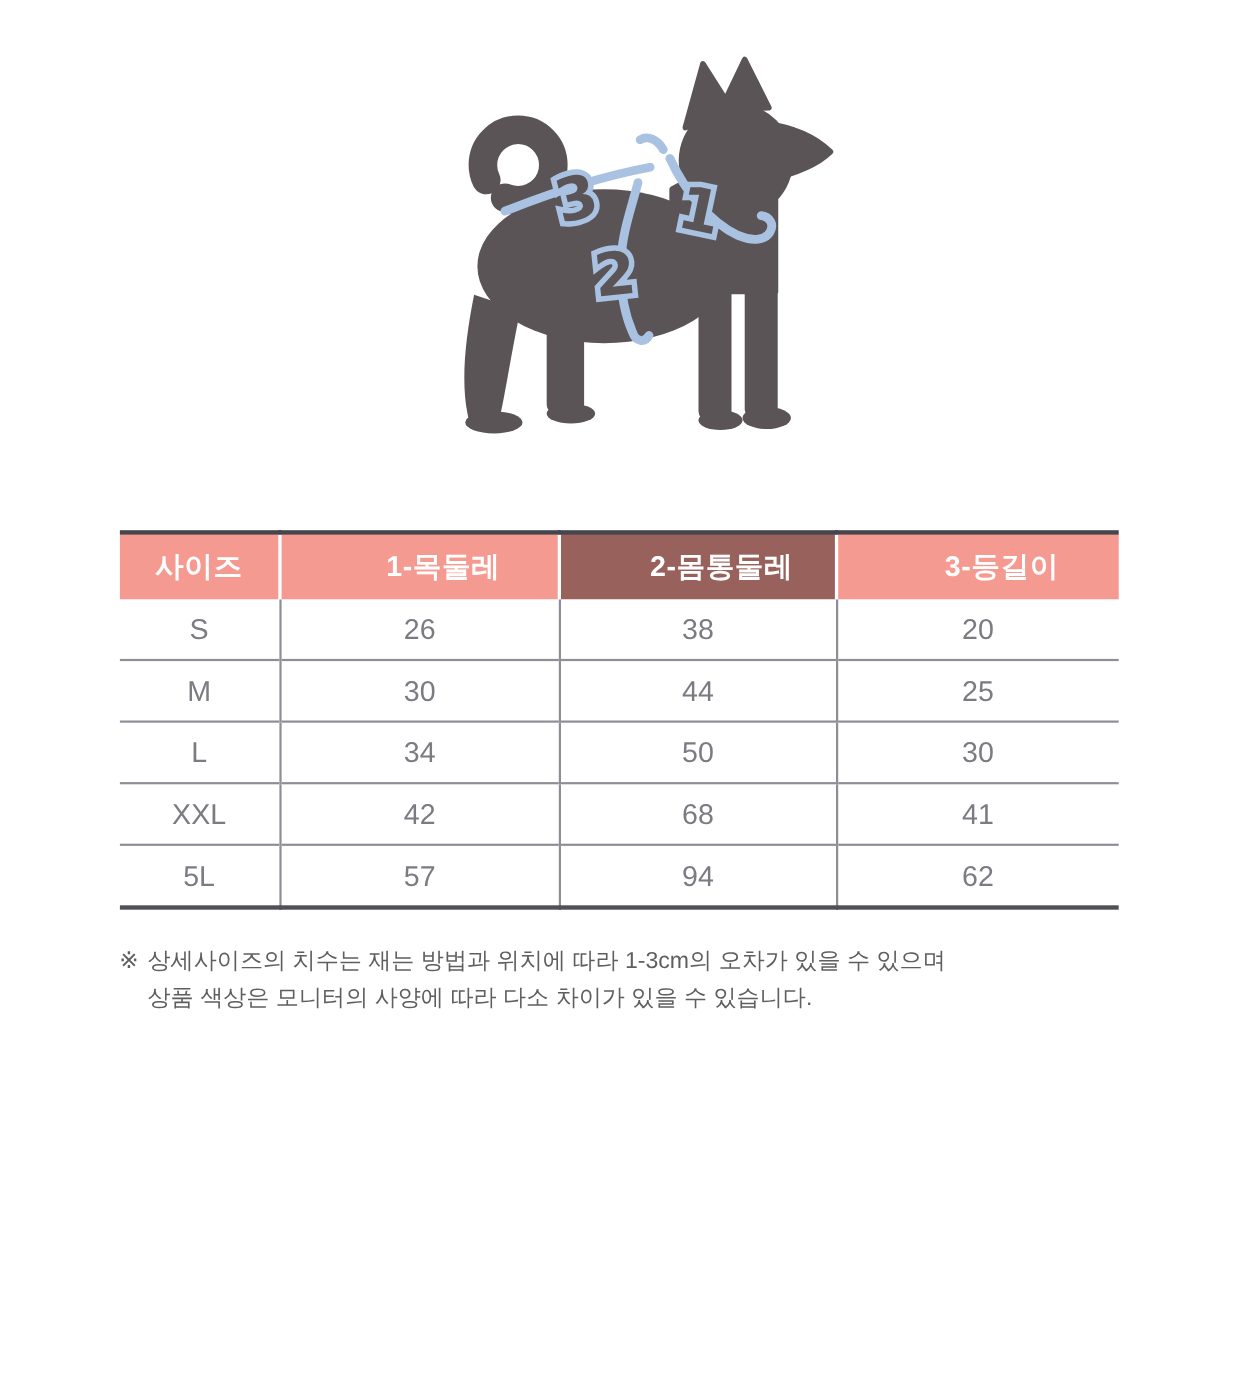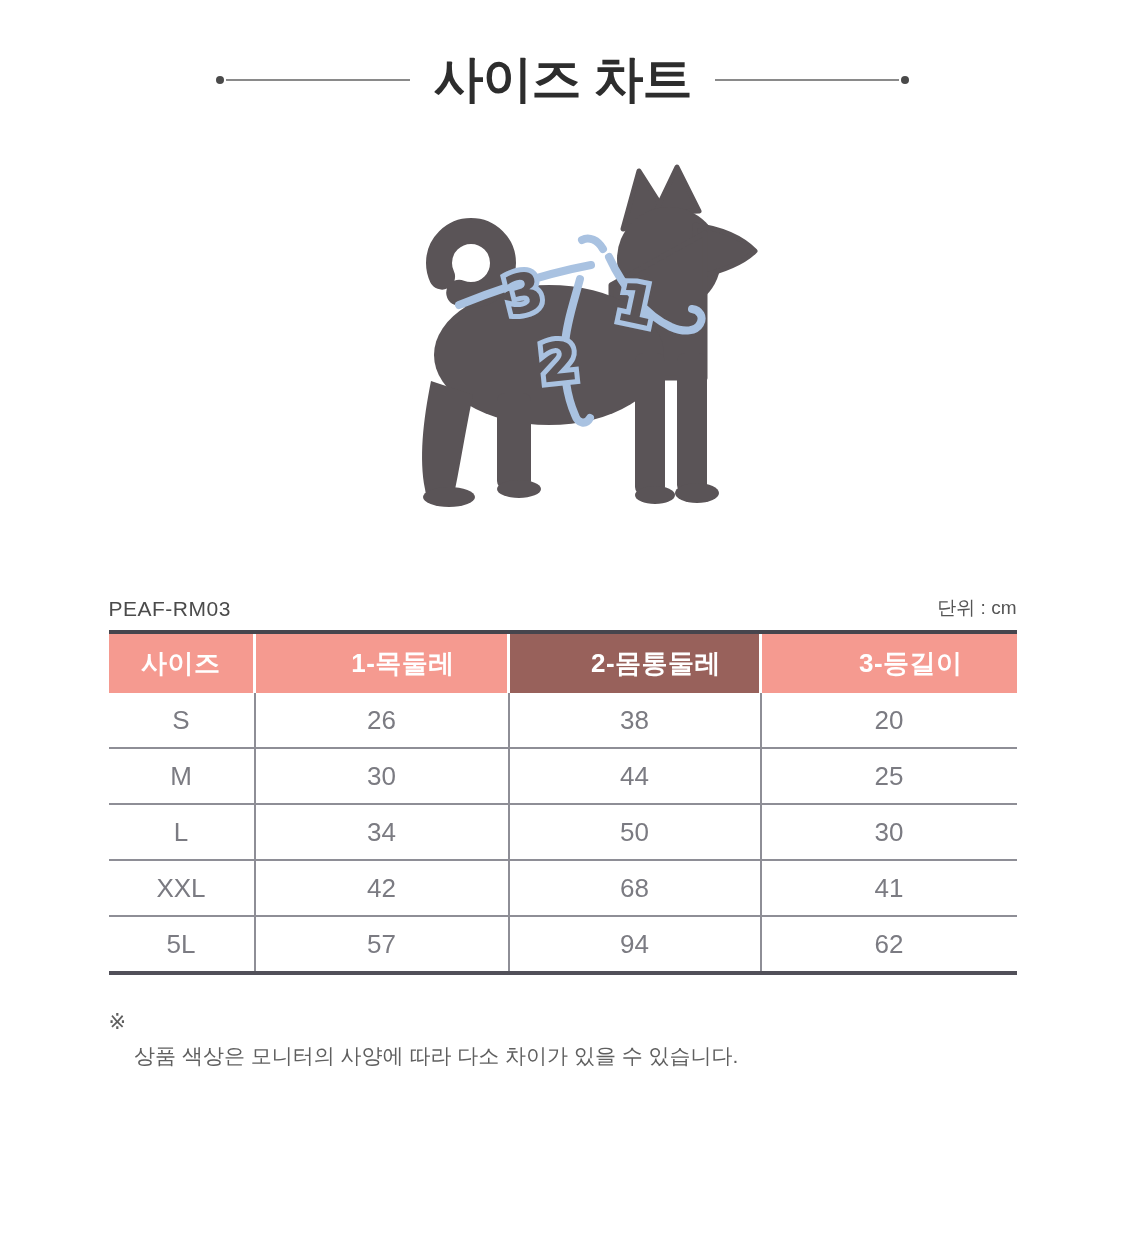--- a/index.html
+++ b/index.html
@@ -100,31 +100,20 @@
   }
   .footnote .marker { flex: 0 0 auto; margin-right: 8px; }
   .footnote .ftext { flex: 1; }
   .page-bottom-pad { height: 55px; }
 </style>
 </head>
 <body>
 
 <div class="page">
 
-  <header class="title-row">
-    <span class="deco left">
-      <span class="dot"></span>
-      <span class="line"></span>
-    </span>
-    <h1 class="page-title">사이즈 차트</h1>
-    <span class="deco right">
-      <span class="line"></span>
-      <span class="dot"></span>
-    </span>
-  </header>
 
   <div class="dog-wrap">
     <svg width="400" height="380" viewBox="0 0 400 380">
       <g fill="#5a5457" stroke="#5a5457" stroke-width="5" stroke-linejoin="round">
 
         <path d="M244,66 L260,8 L288,52 Z"></path>
         <path d="M276,50 L298,4 L320,48 Z"></path>
 
         <circle cx="290" cy="96" r="52" stroke="none"></circle>
 
@@ -156,24 +145,20 @@
 
       <g fill="#5a5457" stroke="#a9c2e1" stroke-width="10">
         <text class="measure-num" x="257" y="160" transform="rotate(12 257 142)">1</text>
         <text class="measure-num" x="180" y="218" transform="rotate(-6 180 200)">2</text>
         <text class="measure-num" x="145" y="149" transform="rotate(-14 145 131)">3</text>
       </g>
     </svg>
   </div>
 
   <section class="table-section">
-    <div class="table-meta">
-      <span class="product-code">PEAF-RM03</span>
-      <span class="unit-label">단위 : cm</span>
-    </div>
     <table class="size-table">
       <colgroup>
         <col style="width:146px">
           <col style="width:254px">
           <col style="width:252px">
           <col style="width:256px">
       </colgroup>
       <thead>
         <tr>
           <th>사이즈</th>
@@ -213,19 +198,19 @@
           <td>94</td>
           <td>62</td>
         </tr>
       </tbody>
     </table>
   </section>
 
   <p class="footnote">
     <span class="marker">※</span>
     <span class="ftext">
-      <br>
+      <span>상세사이즈의 치수는 재는 방법과 위치에 따라 1-3cm의 오차가 있을 수 있으며</span><br>
       <span>상품 색상은 모니터의 사양에 따라 다소 차이가 있을 수 있습니다.</span>
     </span>
   </p>
 
   <div class="page-bottom-pad"></div>
 </div>
 
 </body></html>

